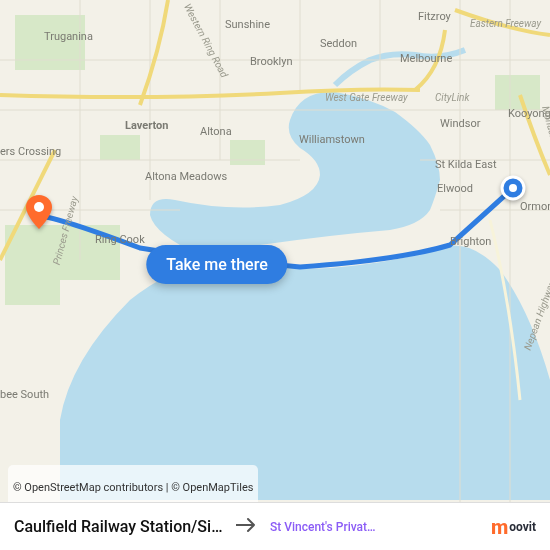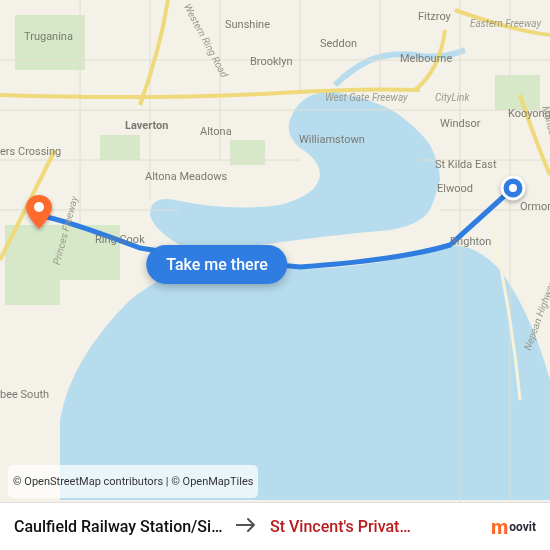--- a/index.html
+++ b/index.html
@@ -1,23 +1,23 @@
 <!DOCTYPE html>
 <html><head>
 <meta charset="utf-8">
 <style>
   * { margin: 0; padding: 0; box-sizing: border-box; }
   html, body { width: 550px; height: 550px; font-family: -apple-system, BlinkMacSystemFont, "Segoe UI", Roboto, Arial, sans-serif; overflow: hidden; }
   .map-wrap { position: relative; width: 550px; height: 550px; background: #e8e6df; }
   .map-svg { position: absolute; top: 0; left: 0; width: 550px; height: 502px; }
-  .attribution { position: absolute; left: 8px; top: 465px; font-size: 11px; color: #333; background: rgba(255,255,255,0.7); padding: 10px 5px; border-radius: 5px; }
+  .attribution { position: absolute; left: 8px; top: 465px; font-size: 11px; color: #333; background: rgba(255,255,255,0.7); padding: 16px 5px; border-radius: 5px; }
   .bottom-bar { position: absolute; left: 0; bottom: 0; width: 550px; height: 48px; background: #fff; display: flex; align-items: center; padding: 0 14px; border-top: 1px solid #ddd; }
   .loc-from { font-size: 16px; color: #111; font-weight: 500; white-space: nowrap; overflow: hidden; text-overflow: ellipsis; max-width: 210px; }
   .arrow-icon { margin: 0 12px; color: #555; flex-shrink: 0; }
-  .loc-to { font-size: 16px; color: #b91c1c; font-weight: 500; white-space: nowrap; overflow: hidden; text-overflow: ellipsis; max-width: 155px; }
+  .loc-to { font-size: 12px; color: #8b5cf6; font-weight: 500; white-space: nowrap; overflow: hidden; text-overflow: ellipsis; max-width: 155px; }
   .brand { margin-left: auto; display: flex; align-items: center; gap: 2px; flex-shrink: 0; }
   .brand-m { font-size: 20px; font-weight: 800; color: #ff6b2c; letter-spacing: -1px; }
   .brand-txt { font-size: 12px; font-weight: 700; color: #282c37; }
   .cta-pill { position: absolute; left: 217px; top: 245px; transform: translate(-50%,0); background: #2f7de1; color: #ffffff; font-size: 16px; font-weight: 500; padding: 10px 20px; border-radius: 999px; box-shadow: 0 3px 8px rgba(0,0,0,0.25); cursor: pointer; }
   .pin { position: absolute; width: 26px; height: 34px; }
   .pin svg { width: 100%; height: 100%; filter: drop-shadow(0 2px 2px rgba(0,0,0,0.3)); }
   .pin-start { left: 500px; top: 175px; }
   .pin-end { left: 26px; top: 195px; }
   .place-label { position: absolute; font-size: 11px; color: #7a7a72; white-space: nowrap; pointer-events: none; }
   .road-label { position: absolute; font-size: 10px; color: #9a9a8d; font-style: italic; white-space: nowrap; pointer-events: none; }
@@ -63,21 +63,21 @@
     <path d="M 0 260 Q 25 210 55 150" stroke="#f0d97a" stroke-width="4" fill="none"></path>
     <path d="M 455 10 Q 510 30 550 35" stroke="#f0d97a" stroke-width="4" fill="none"></path>
     <path d="M 415 90 Q 440 70 445 30" stroke="#f0d97a" stroke-width="4" fill="none"></path>
     <path d="M 520 95 Q 535 140 550 175" stroke="#f0d97a" stroke-width="4" fill="none"></path>
     <path d="M 490 220 Q 510 300 520 400" stroke="#f7f3da" stroke-width="3" fill="none"></path>
 
     <path d="M 513 188 Q 500 200 450 245 Q 400 260 300 267 Q 200 258 140 248 Q 60 218 40 216" stroke="#2f7de1" stroke-width="5" fill="none" stroke-linecap="round"></path>
   </svg>
 
   <div id="place-layer">
-      <div class="place-label" style="left: 24px; top: 30px;">Truganina</div>
+      <div class="place-label" style="left: 44px; top: 30px;">Truganina</div>
       <div class="place-label" style="left: 225px; top: 18px;">Sunshine</div>
       <div class="place-label" style="left: 320px; top: 37px;">Seddon</div>
       <div class="place-label" style="left: 418px; top: 10px;">Fitzroy</div>
       <div class="place-label" style="left: 250px; top: 55px;">Brooklyn</div>
       <div class="place-label" style="left: 400px; top: 52px; text-align: right;">Melbourne</div>
       <div class="place-label" style="left: 285px; top: 133px; margin-left: 14px;">Williamstown</div>
       <div class="place-label" style="left: 440px; top: 117px;">Windsor</div>
       <div class="place-label" style="left: 508px; top: 107px;">Kooyong</div>
       <div class="place-label" style="left: 435px; top: 158px;">St Kilda East</div>
       <div class="place-label" style="left: 437px; top: 182px;">Elwood</div>

